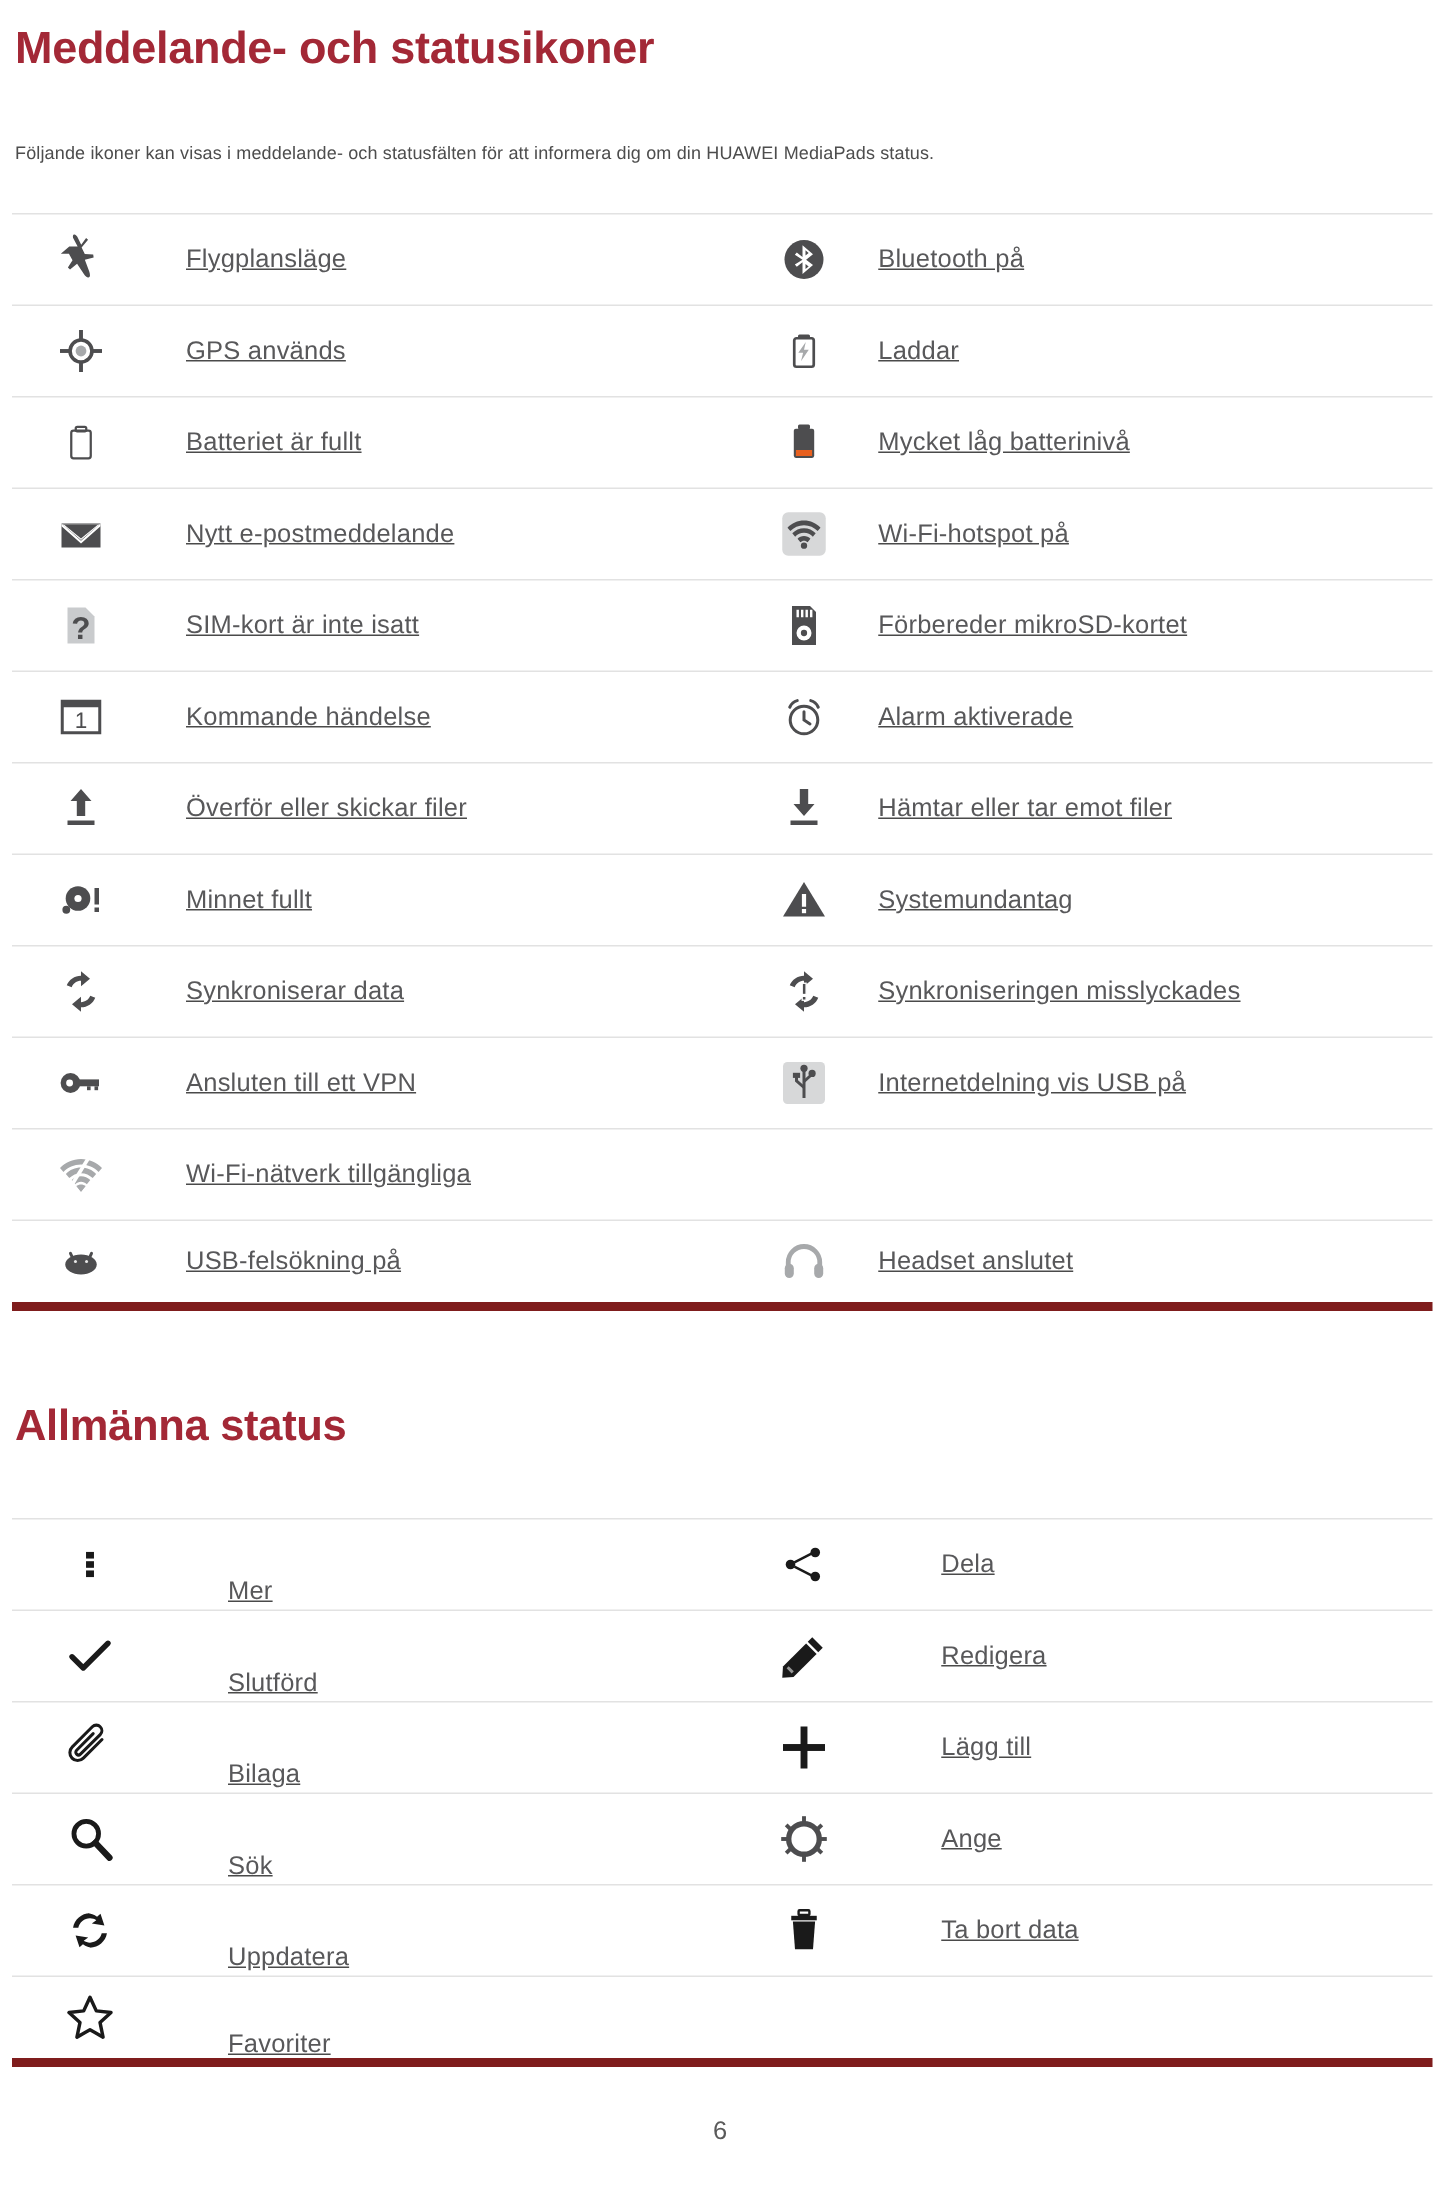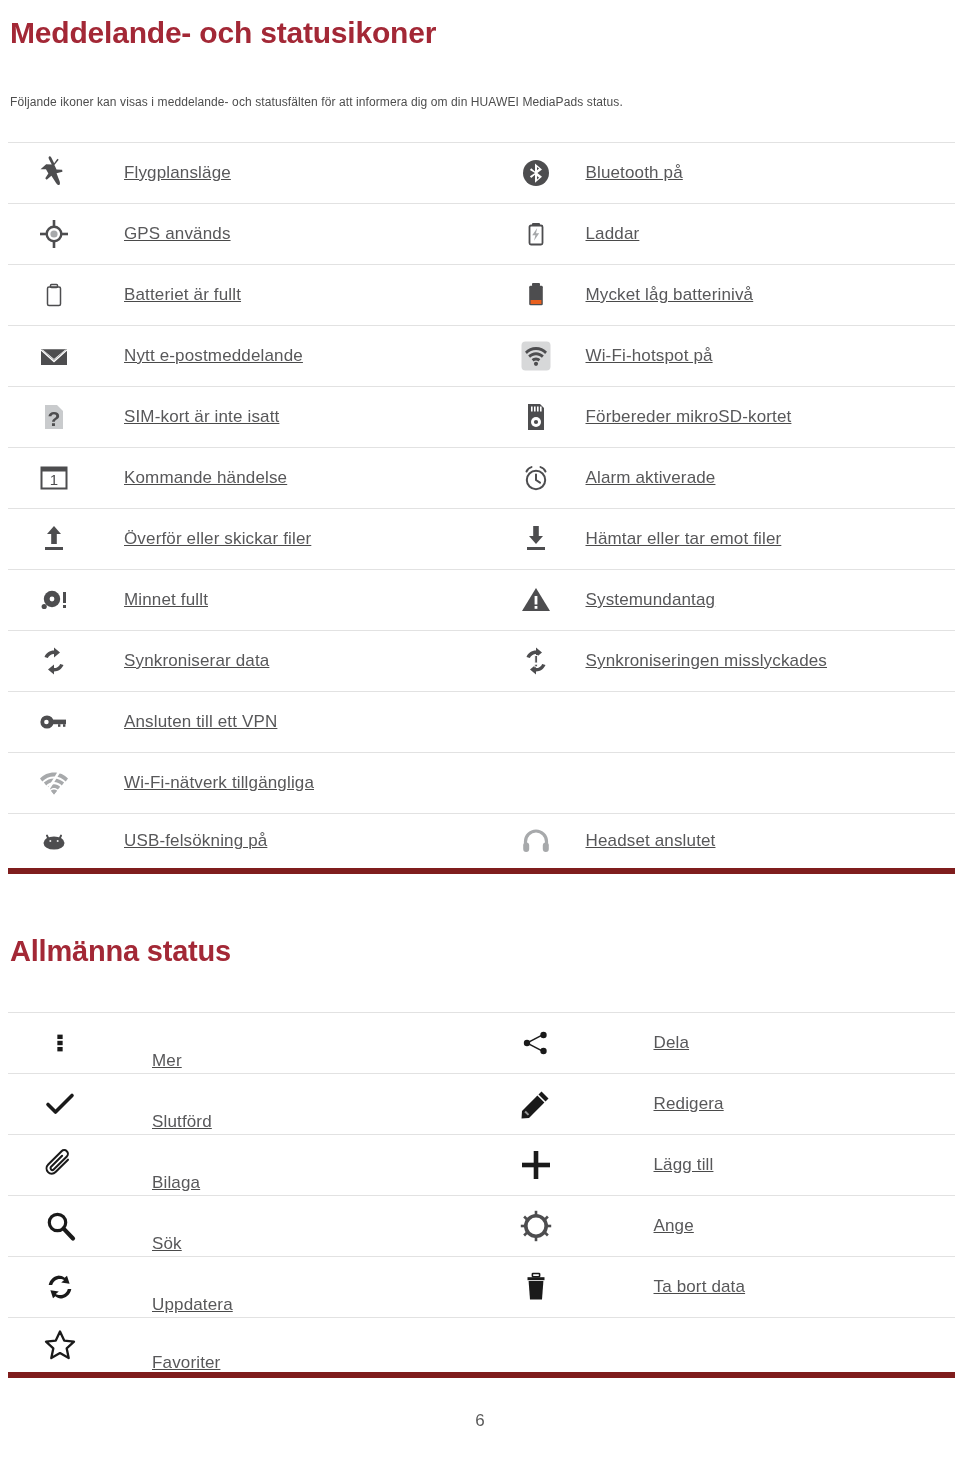--- a/index.html
+++ b/index.html
@@ -92,21 +92,21 @@
     letter-spacing: 0.15px;
     white-space: nowrap;
   }
   .cell.left .lbl  { margin-left: 48px; }
   .cell.right .lbl { margin-left: 28px; }
 
   
   .icon-table.second .cell.left  { padding-left: 30px; }
   .icon-table.second .cell.right { padding-left: 32px; }
   .icon-table.second .cell.left .lbl  { margin-left: 70px; margin-top: 36px; }
-  .icon-table.second .cell.right .lbl { margin-left: 96px; }
+  .icon-table.second .cell.right .lbl { margin-left: 70px; }
 
   .spacer {
     height: 42px;
   }
   .spacer-big { height: 58px; }
 
   .footer {
     position: absolute;
     left: 0;
     right: 0;
@@ -339,20 +339,34 @@
           <span class="ico">
             <svg width="34" height="34" viewBox="0 0 34 34">
               <circle cx="10" cy="17" r="6.6" fill="#4d4d4f"></circle>
               <circle cx="9.4" cy="17" r="2.3" fill="#fff"></circle>
               <rect x="14" y="14.6" width="15" height="4.6" fill="#4d4d4f"></rect>
               <rect x="21" y="19.2" width="2.4" height="2.6" fill="#4d4d4f"></rect>
               <rect x="26" y="19.2" width="2.4" height="2.6" fill="#4d4d4f"></rect>
             </svg>
           </span>
           <span class="lbl">Ansluten till ett VPN</span>
+        </div>
+        <div class="cell right">
+          <span class="ico">
+            <svg width="34" height="34" viewBox="0 0 34 34">
+              <rect x="3" y="3" width="28" height="28" rx="3" fill="#d7d8d9"></rect>
+              <path d="M17 27V9" stroke="#4d4d4f" stroke-width="2" fill="none"></path>
+              <circle cx="17" cy="7.2" r="2.4" fill="#4d4d4f"></circle>
+              <path d="M17 20l-5-4.5v-3" stroke="#4d4d4f" stroke-width="2" fill="none"></path>
+              <rect x="9.6" y="10.2" width="4.8" height="3.4" fill="#4d4d4f"></rect>
+              <path d="M17 16l5-4.5" stroke="#4d4d4f" stroke-width="2" fill="none"></path>
+              <circle cx="22.4" cy="10.6" r="2.4" fill="#4d4d4f"></circle>
+            </svg>
+          </span>
+          <span class="lbl">Internetdelning vis USB på</span>
         </div>
       </div>
       <div class="row">
         <div class="cell left">
           <span class="ico">
             <svg width="34" height="34" viewBox="0 0 34 34">
               <g fill="#a7a9ab">
                 <path d="M17 28.5l-3.1-4h6.2z"></path>
                 <path d="M17 20.2c2 0 3.9.8 5.3 2.1l-2.2 2.7c-.8-.8-1.9-1.3-3.1-1.3s-2.3.5-3.1 1.3l-2.2-2.7c1.4-1.3 3.3-2.1 5.3-2.1z" opacity="0"></path>
               </g>

